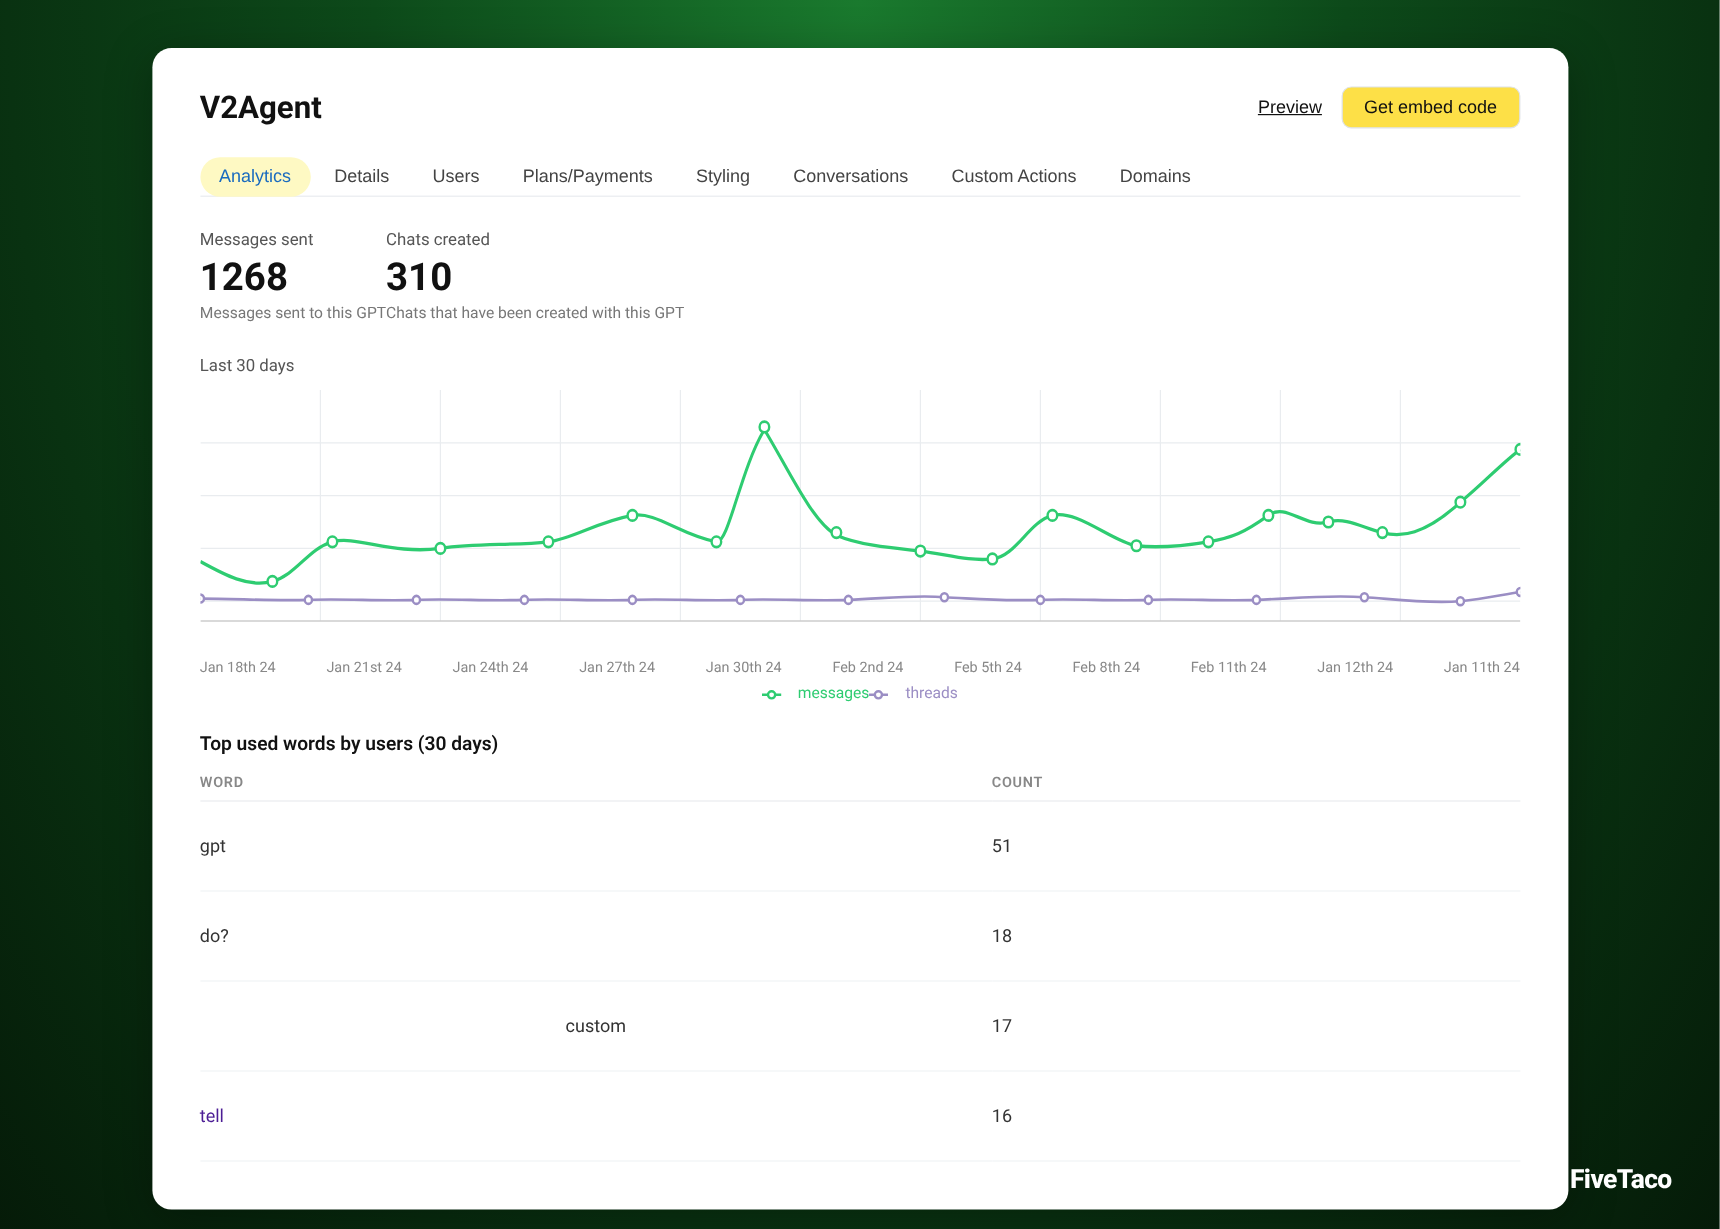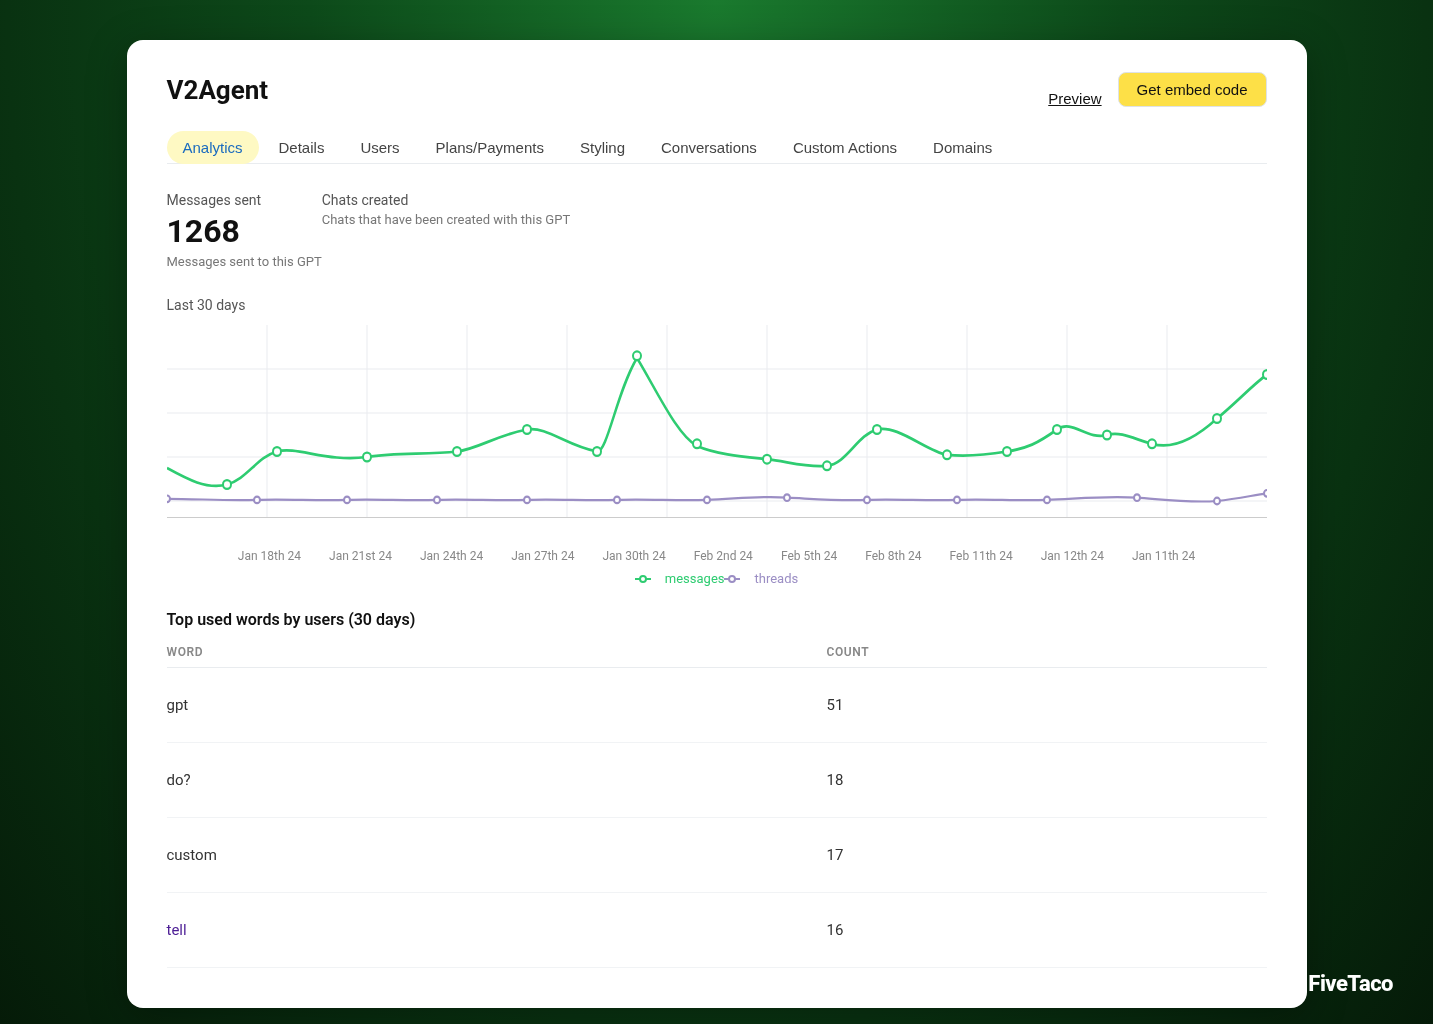--- a/index.html
+++ b/index.html
@@ -26,21 +26,21 @@
       justify-content: space-between;
       margin-bottom: 24px;
     }
     .app-title {
       font-size: 26px;
       font-weight: 700;
       color: #111;
     }
     .header-actions {
       display: flex;
-      align-items: flex-end;
+      align-items: center;
       gap: 16px;
     }
     .preview-link {
       color: #111;
       text-decoration: underline;
       font-size: 15px;
       cursor: pointer;
       background: none;
       border: none;
     }
@@ -195,20 +195,21 @@
   </div>
 
   <div class="stats-row">
     <div class="stat-block">
       <div class="stat-label">Messages sent</div>
       <div class="stat-value">1268</div>
       <div class="stat-desc">Messages sent to this GPT</div>
     </div>
     <div class="stat-block">
       <div class="stat-label">Chats created</div>
+      <div class="stat-value">310</div>
       <div class="stat-desc">Chats that have been created with this GPT</div>
     </div>
   </div>
 
   <div class="chart-section">
     <div class="chart-title">Last 30 days</div>
     <div class="chart-container">
       <svg class="chart-svg" viewBox="0 0 1100 200" preserveAspectRatio="none">
 
         <line x1="0" y1="40" x2="1100" y2="40" stroke="#e9ecef" stroke-width="1"></line>
@@ -262,21 +263,21 @@
         <circle cx="790" cy="159" r="3" fill="white" stroke="#9b8ec4" stroke-width="2"></circle>
         <circle cx="880" cy="159" r="3" fill="white" stroke="#9b8ec4" stroke-width="2"></circle>
         <circle cx="970" cy="157" r="3" fill="white" stroke="#9b8ec4" stroke-width="2"></circle>
         <circle cx="1050" cy="160" r="3" fill="white" stroke="#9b8ec4" stroke-width="2"></circle>
         <circle cx="1100" cy="153" r="3" fill="white" stroke="#9b8ec4" stroke-width="2"></circle>
 
         <line x1="0" y1="175" x2="1100" y2="175" stroke="#ccc" stroke-width="1"></line>
       </svg>
     </div>
 
-    <div style="display:flex; justify-content:center; padding: 4px 0 0 0; font-size:12px; color:#888;gap:28px;">
+    <div style="display:flex; justify-content:space-between; padding: 4px 0 0 0; font-size:12px; color:#888;gap:28px;">
       <span>Jan 18th 24</span>
       <span>Jan 21st 24</span>
       <span>Jan 24th 24</span>
       <span>Jan 27th 24</span>
       <span>Jan 30th 24</span>
       <span>Feb 2nd 24</span>
       <span>Feb 5th 24</span>
       <span>Feb 8th 24</span>
       <span>Feb 11th 24</span>
       <span>Jan 12th 24</span>
@@ -312,21 +313,21 @@
       <tbody id="words-tbody">
       <tr>
       <td style="color:#333;">gpt</td>
       <td class="count-cell">51</td>
     </tr>
           <tr>
       <td style="color:#333;">do?</td>
       <td class="count-cell">18</td>
     </tr>
           <tr>
-      <td style="color:#333;">custom</td>
+      <td style="color:#333;text-align:center;">custom</td>
       <td class="count-cell">17</td>
     </tr>
           <tr>
       <td style="color:#4c1d95;">tell</td>
       <td class="count-cell">16</td>
     </tr>
         </tbody>
     </table>
   </div>
 </div>

